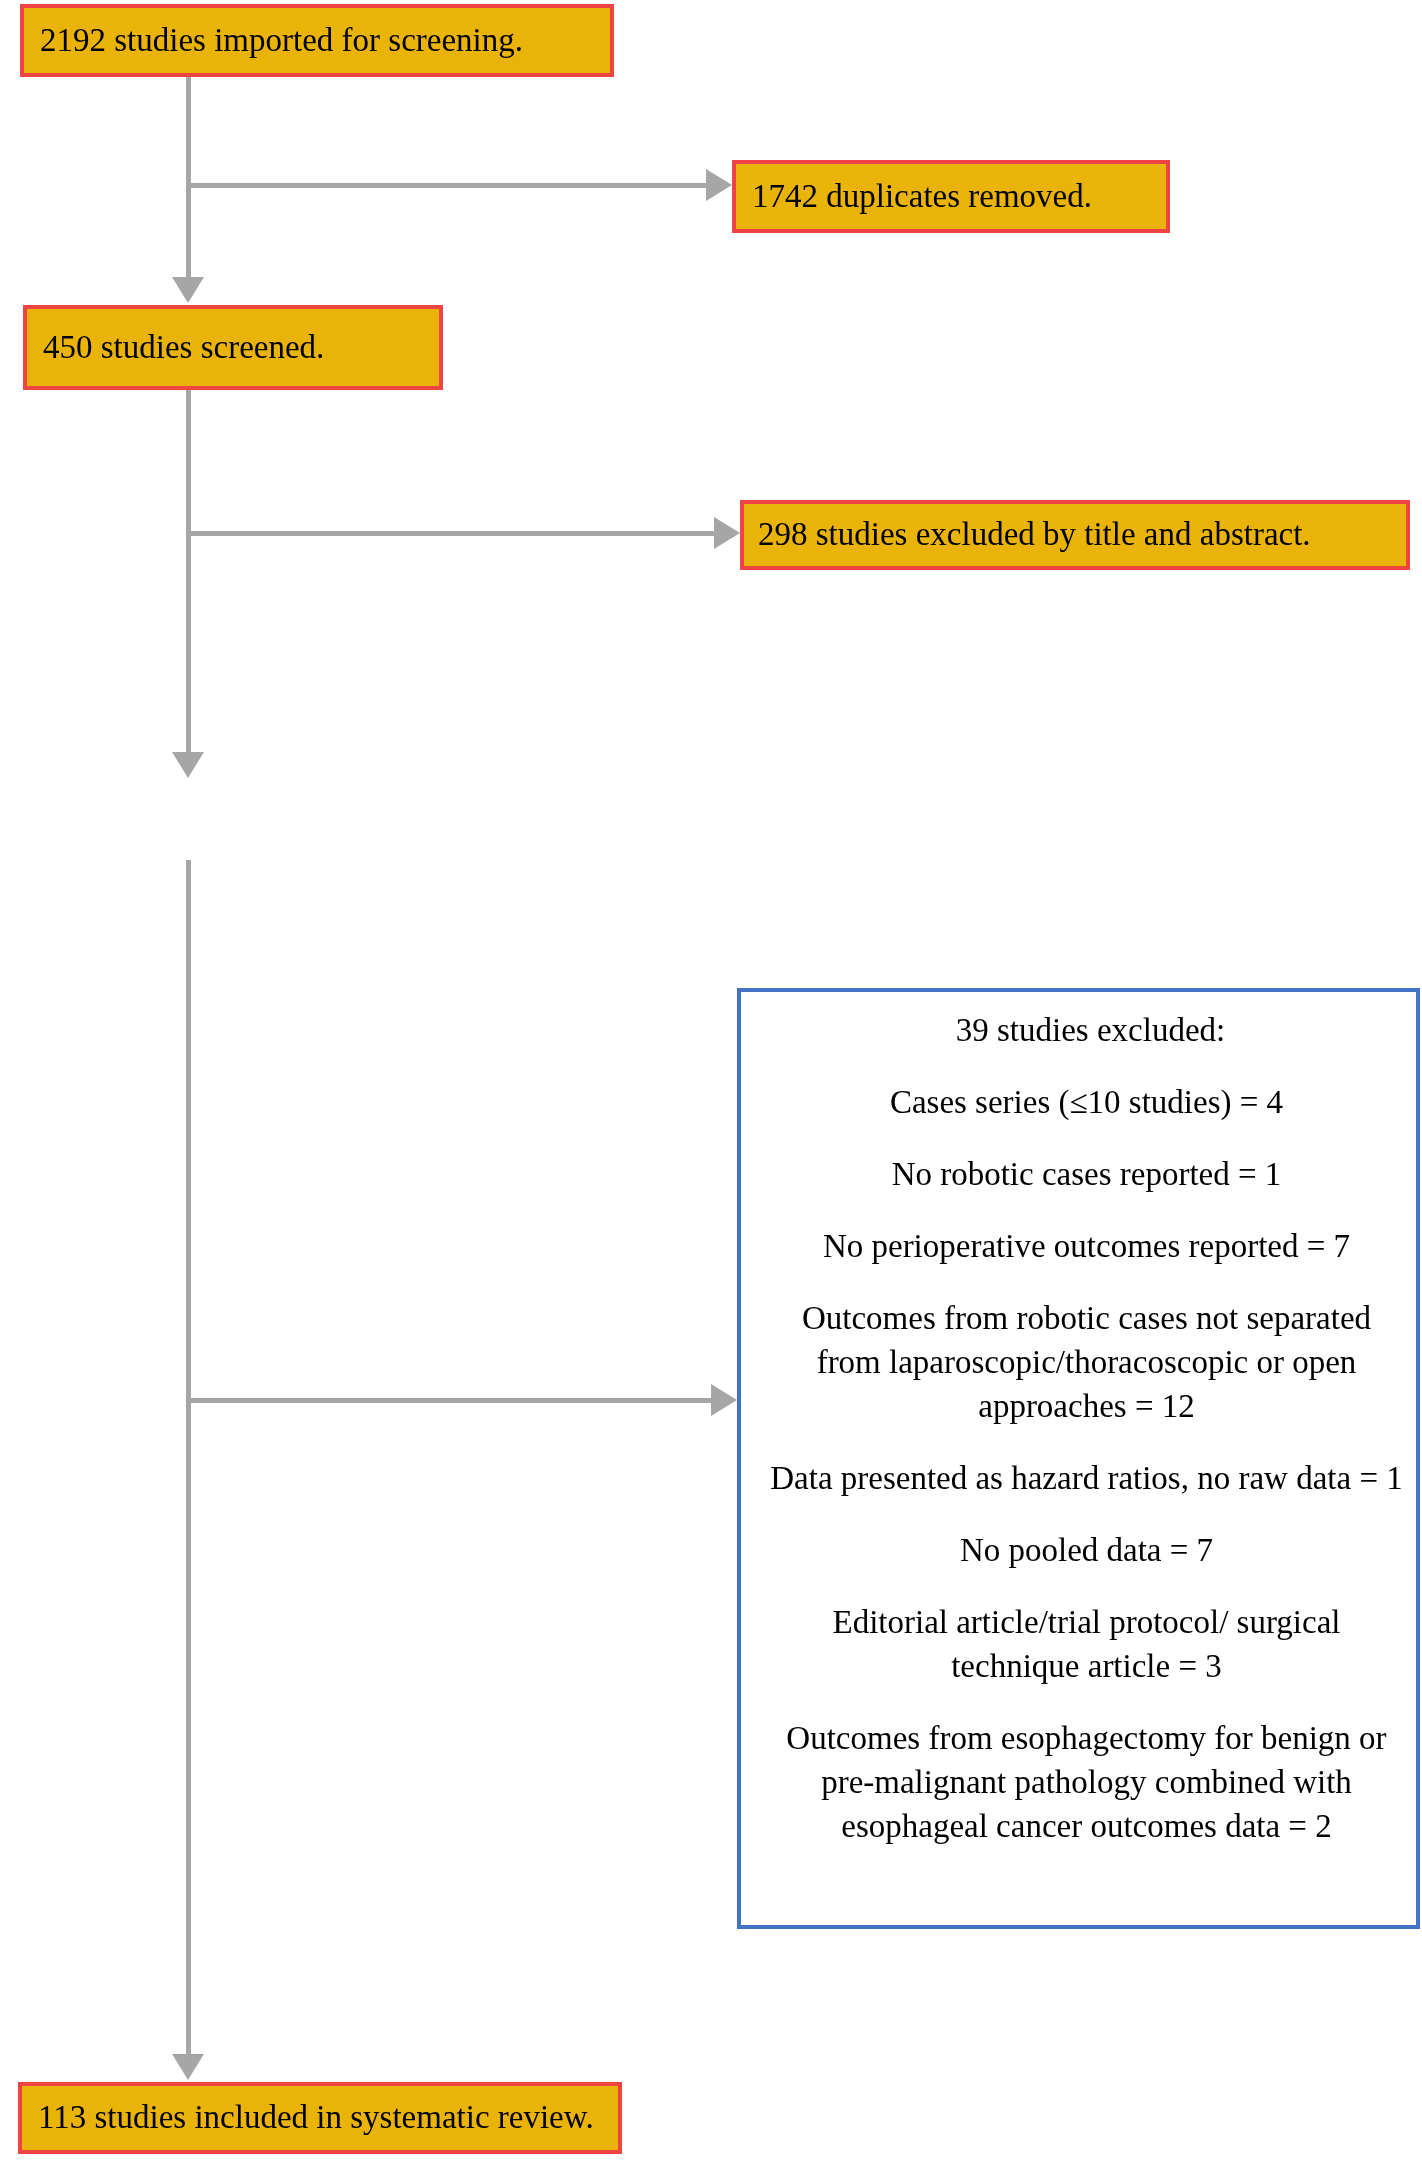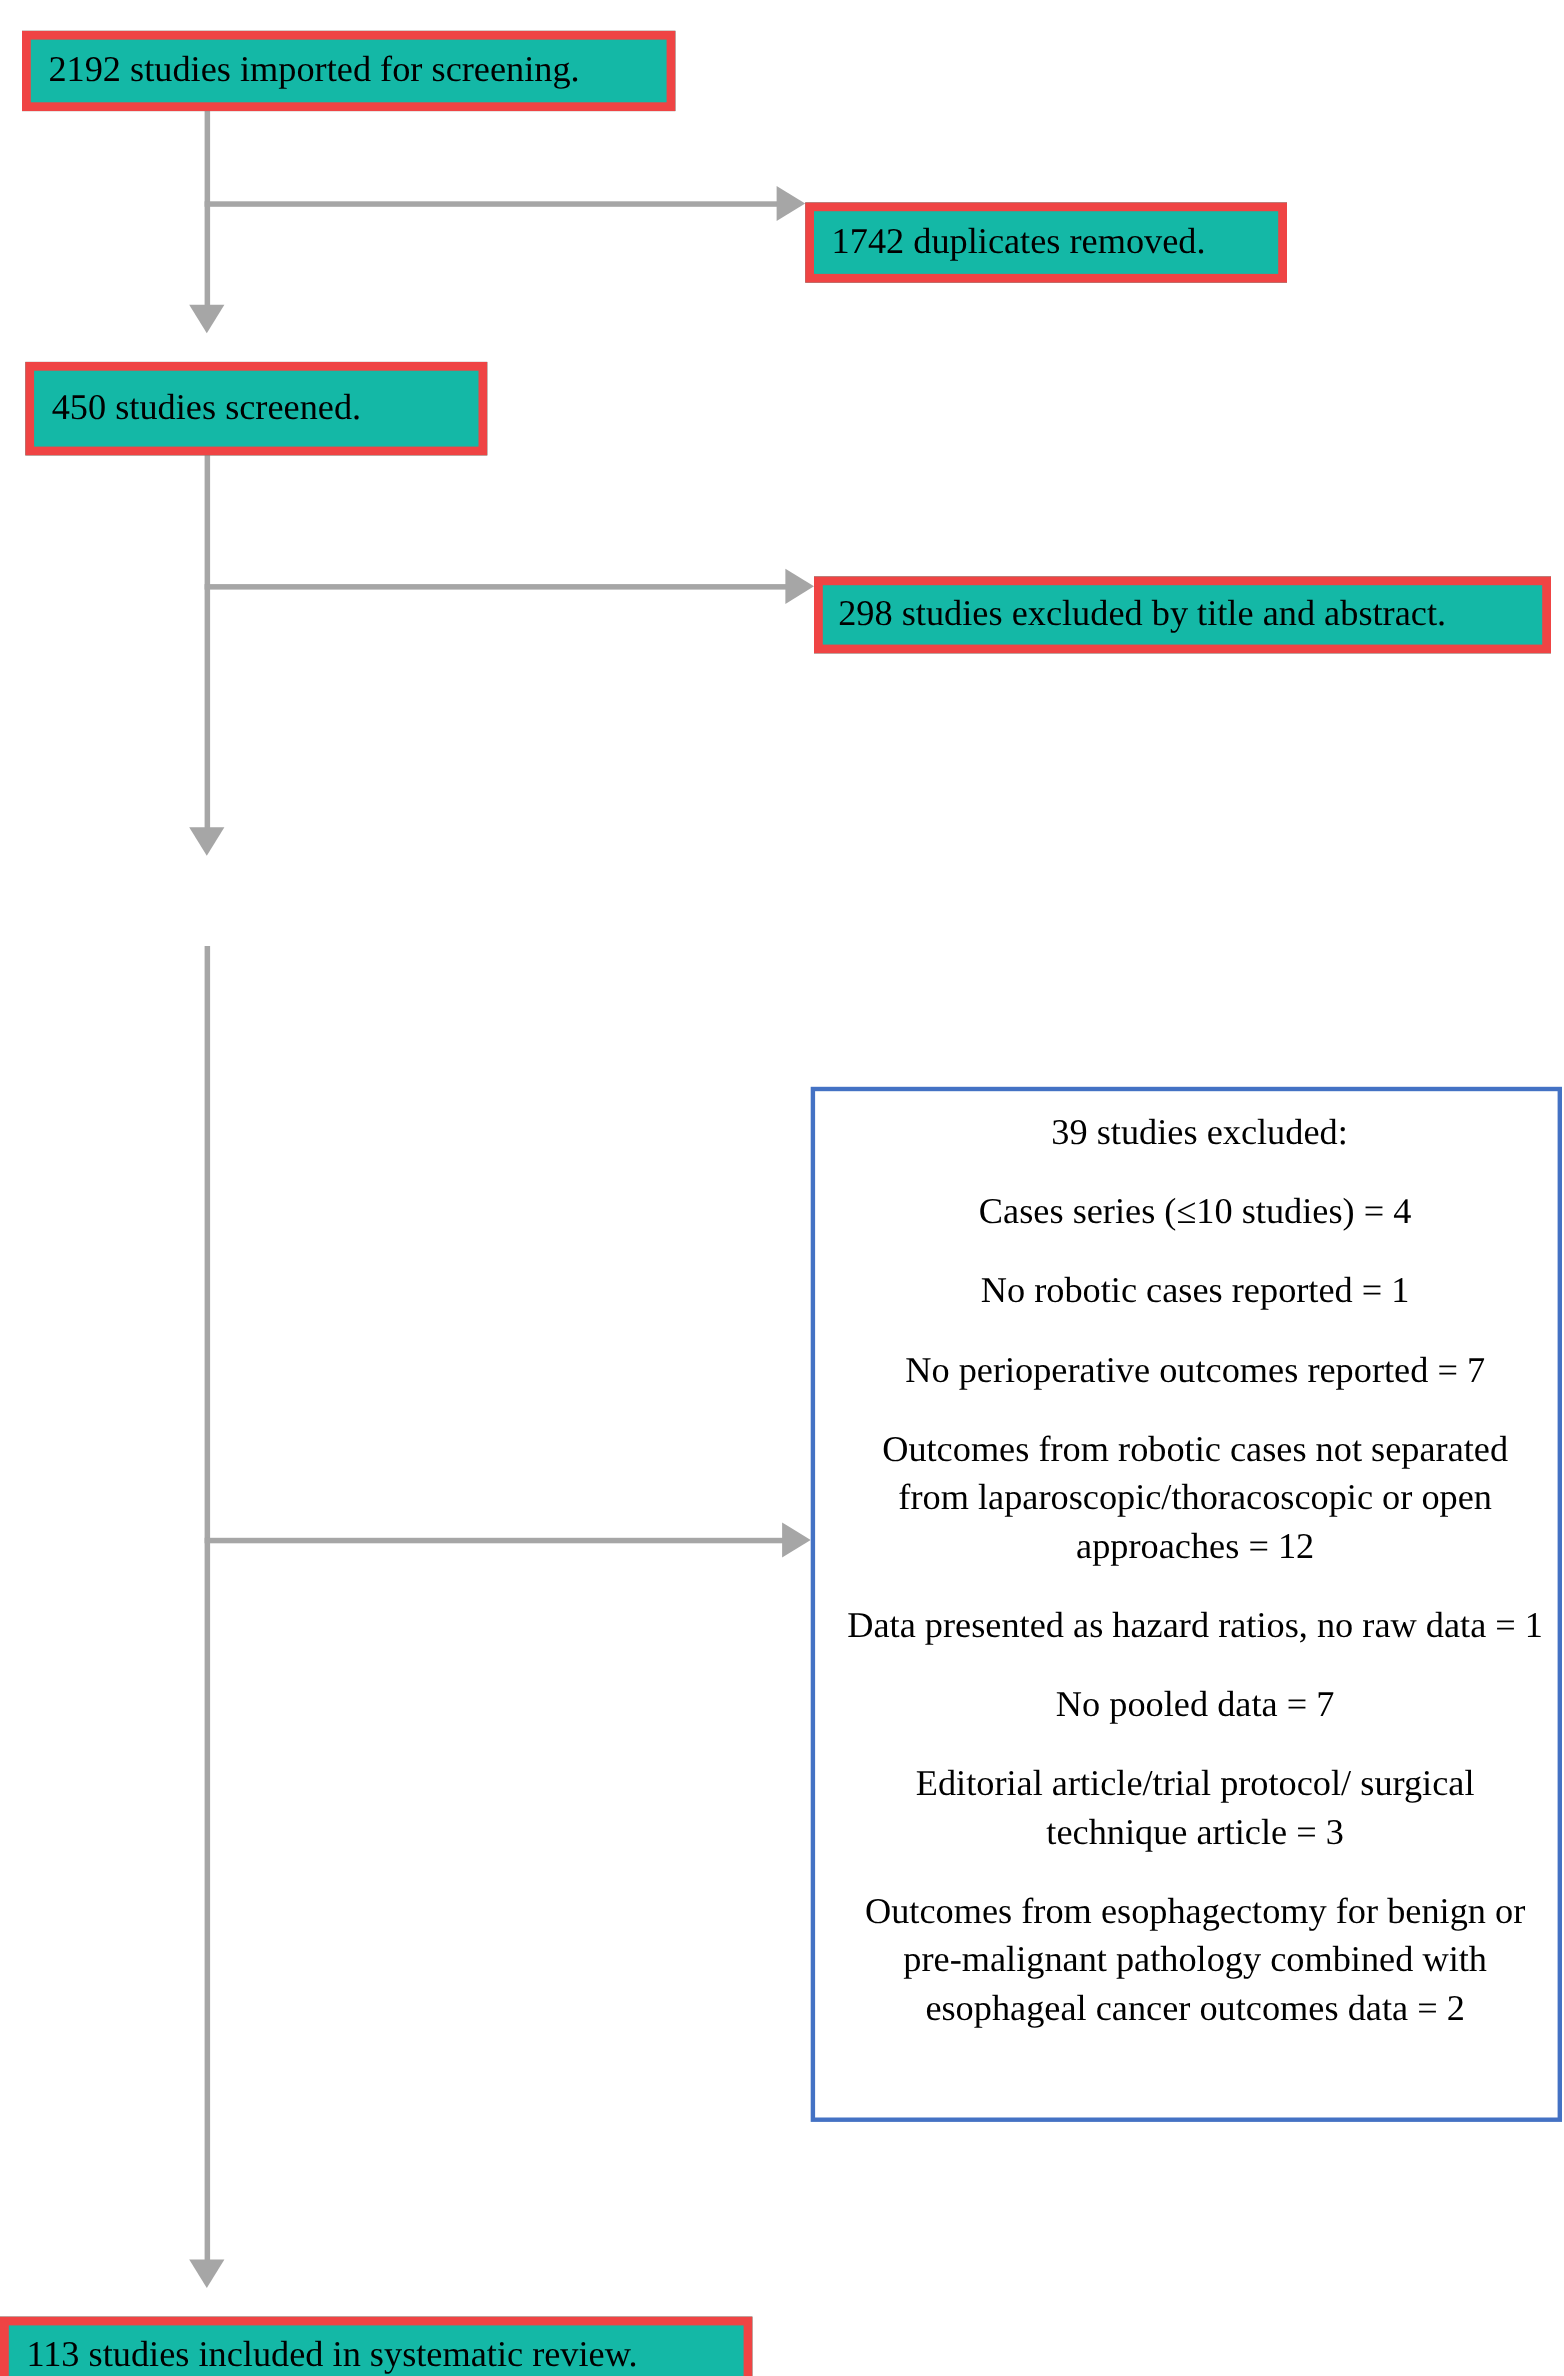--- a/index.html
+++ b/index.html
@@ -8,29 +8,28 @@
     width: 1422px;
     height: 2160px;
     background: #ffffff;
     font-family: "Liberation Serif", "DejaVu Serif", serif;
     color: #000000;
     overflow: hidden;
   }
   .fbox {
     position: absolute;
     box-sizing: border-box;
-    border: 8px solid #ef4444;
-    background: #14b8a6;
+    border: 4px solid #ef4444;
+    background: #eab308;
     display: flex;
     align-items: center;
     font-size: 33px;
     line-height: 1.15;
     white-space: nowrap;
     padding-left: 16px;
-    margin-top: 24px;
   }
   .fbox span { display: inline-block; }
   .bigbox {
     position: absolute;
     box-sizing: border-box;
     border: 4px solid #4472C4;
     background: #ffffff;
     font-size: 33px;
     line-height: 44px;
     padding: 16px 12px 0 28px;
@@ -97,17 +96,17 @@
     <p>Cases series (≤10 studies) = 4</p>
     <p>No robotic cases reported = 1</p>
     <p>No perioperative outcomes reported = 7</p>
     <p>Outcomes from robotic cases not separated from laparoscopic/thoracoscopic or open approaches = 12</p>
     <p>Data presented as hazard ratios, no raw data = 1</p>
     <p>No pooled data = 7</p>
     <p>Editorial article/trial protocol/ surgical technique article = 3</p>
     <p>Outcomes from esophagectomy for benign or pre-malignant pathology combined with esophageal cancer outcomes data = 2</p>
   </div>
 
-  <div class="fbox" style="left:0; top:2082px; width:684px; height:72px;">
+  <div class="fbox" style="left:18px; top:2082px; width:604px; height:72px;">
     <span>113 studies included in systematic review.</span>
   </div>
 
 </div>
 
 </body></html>

